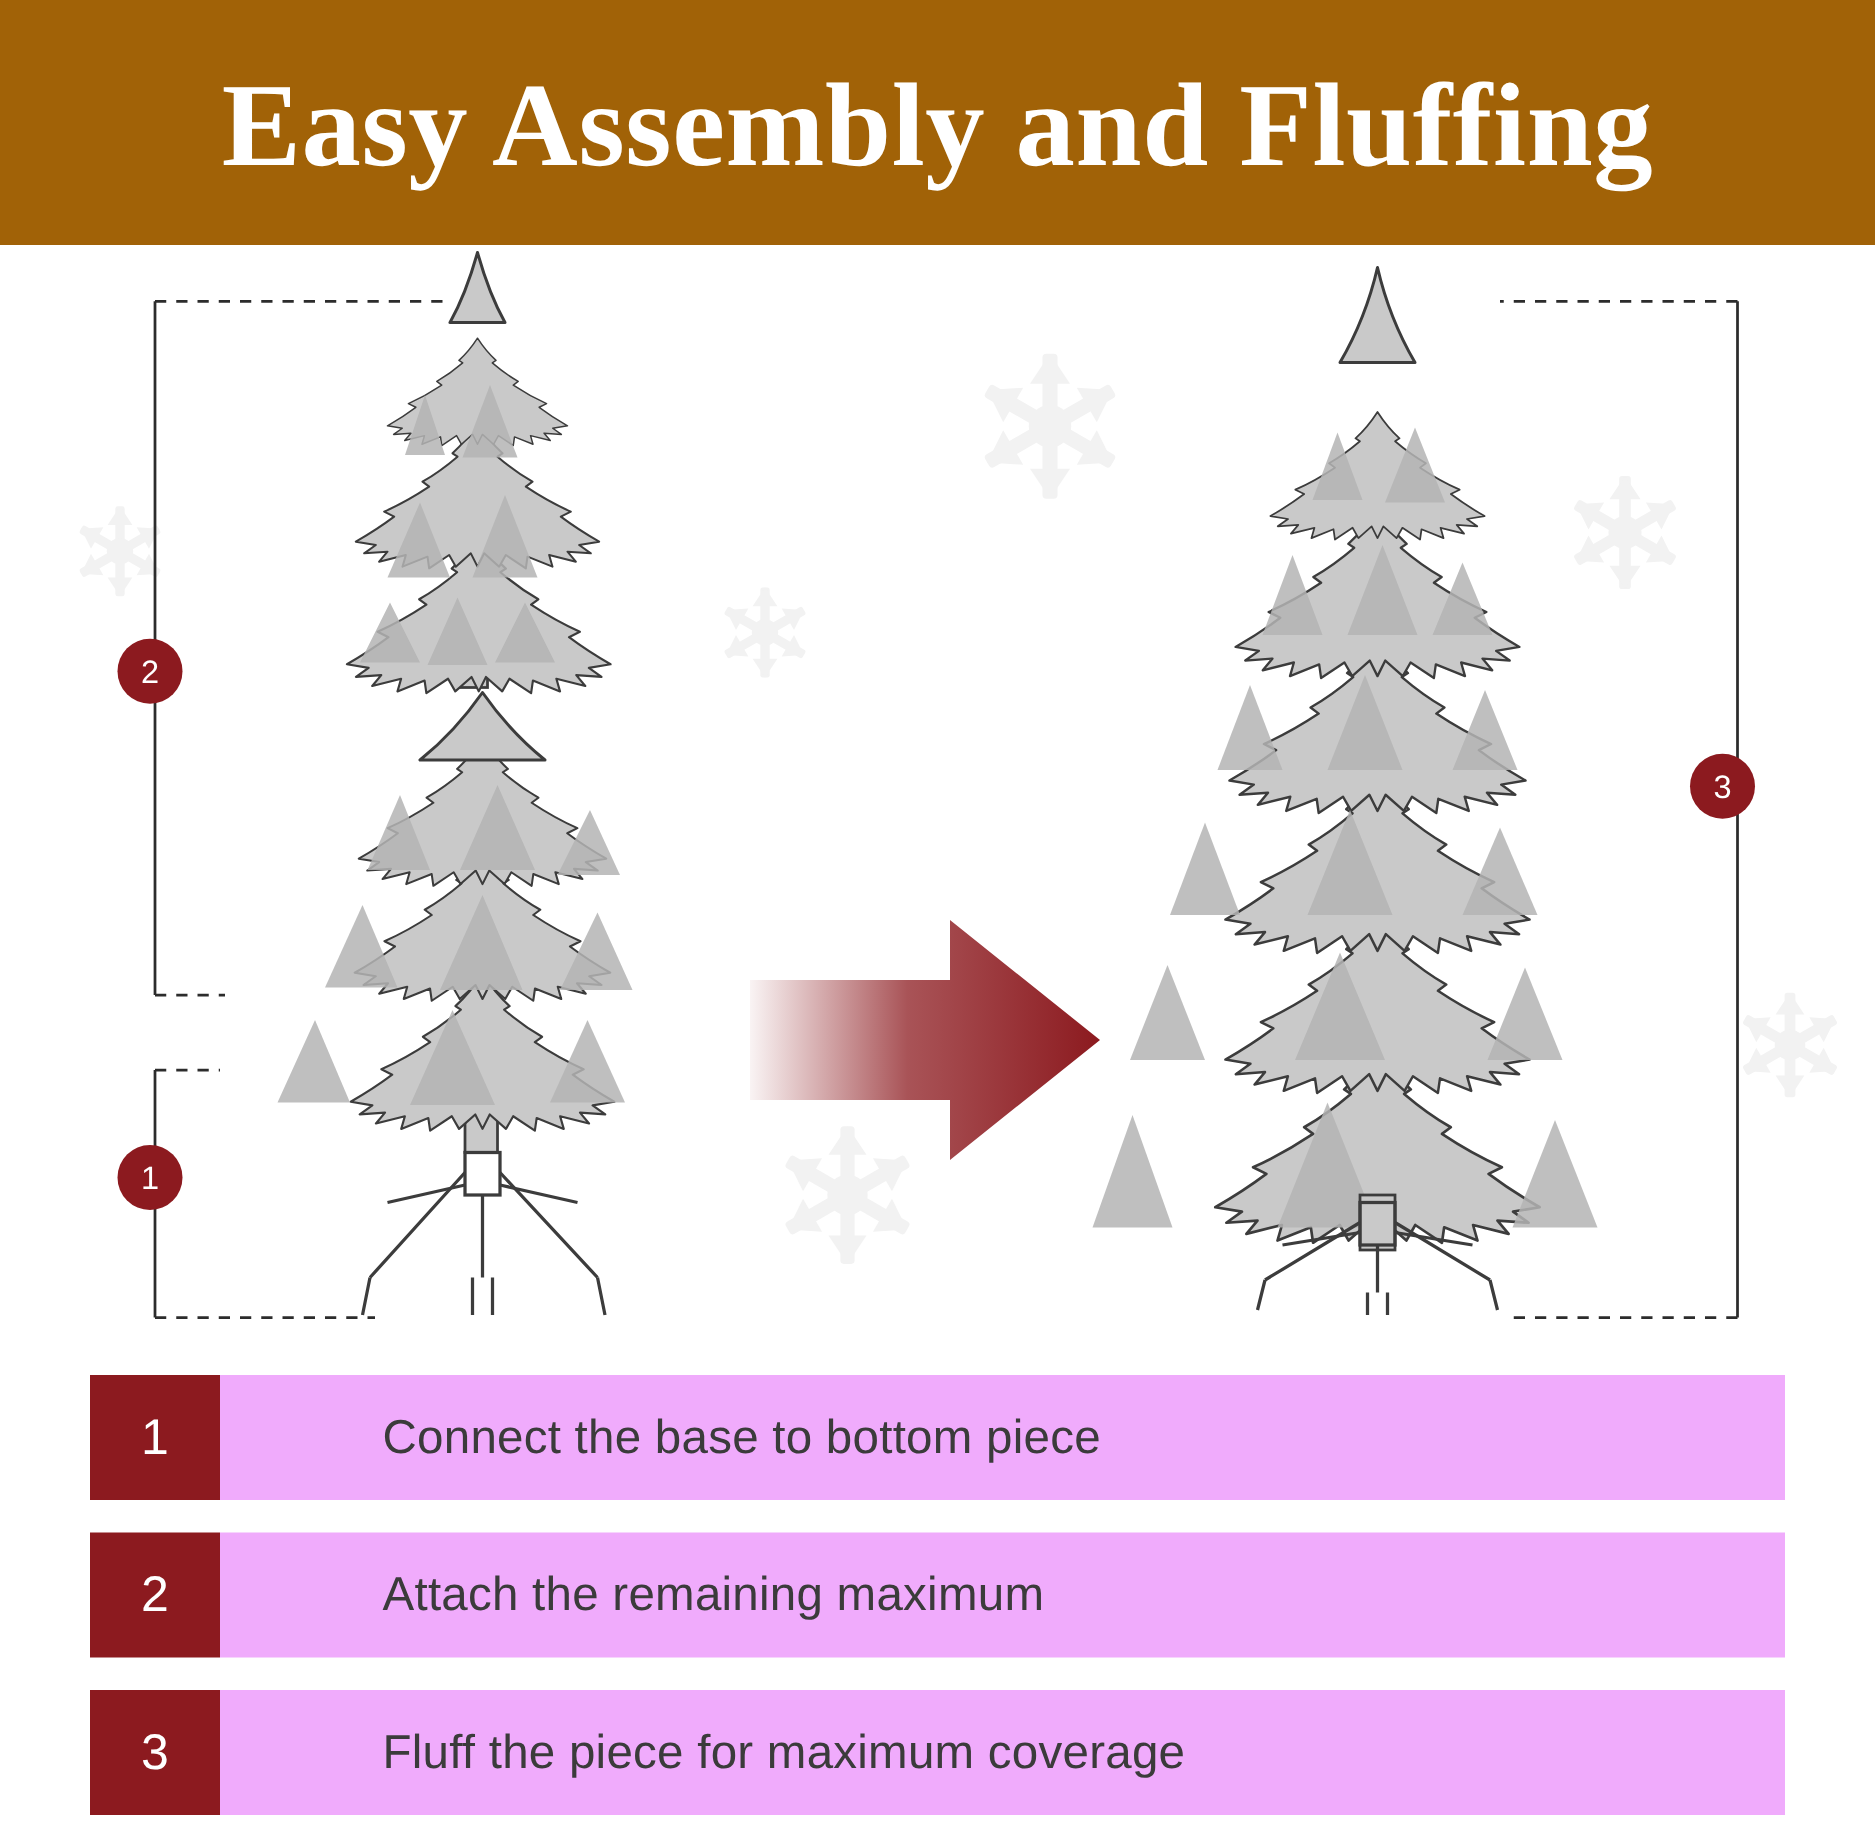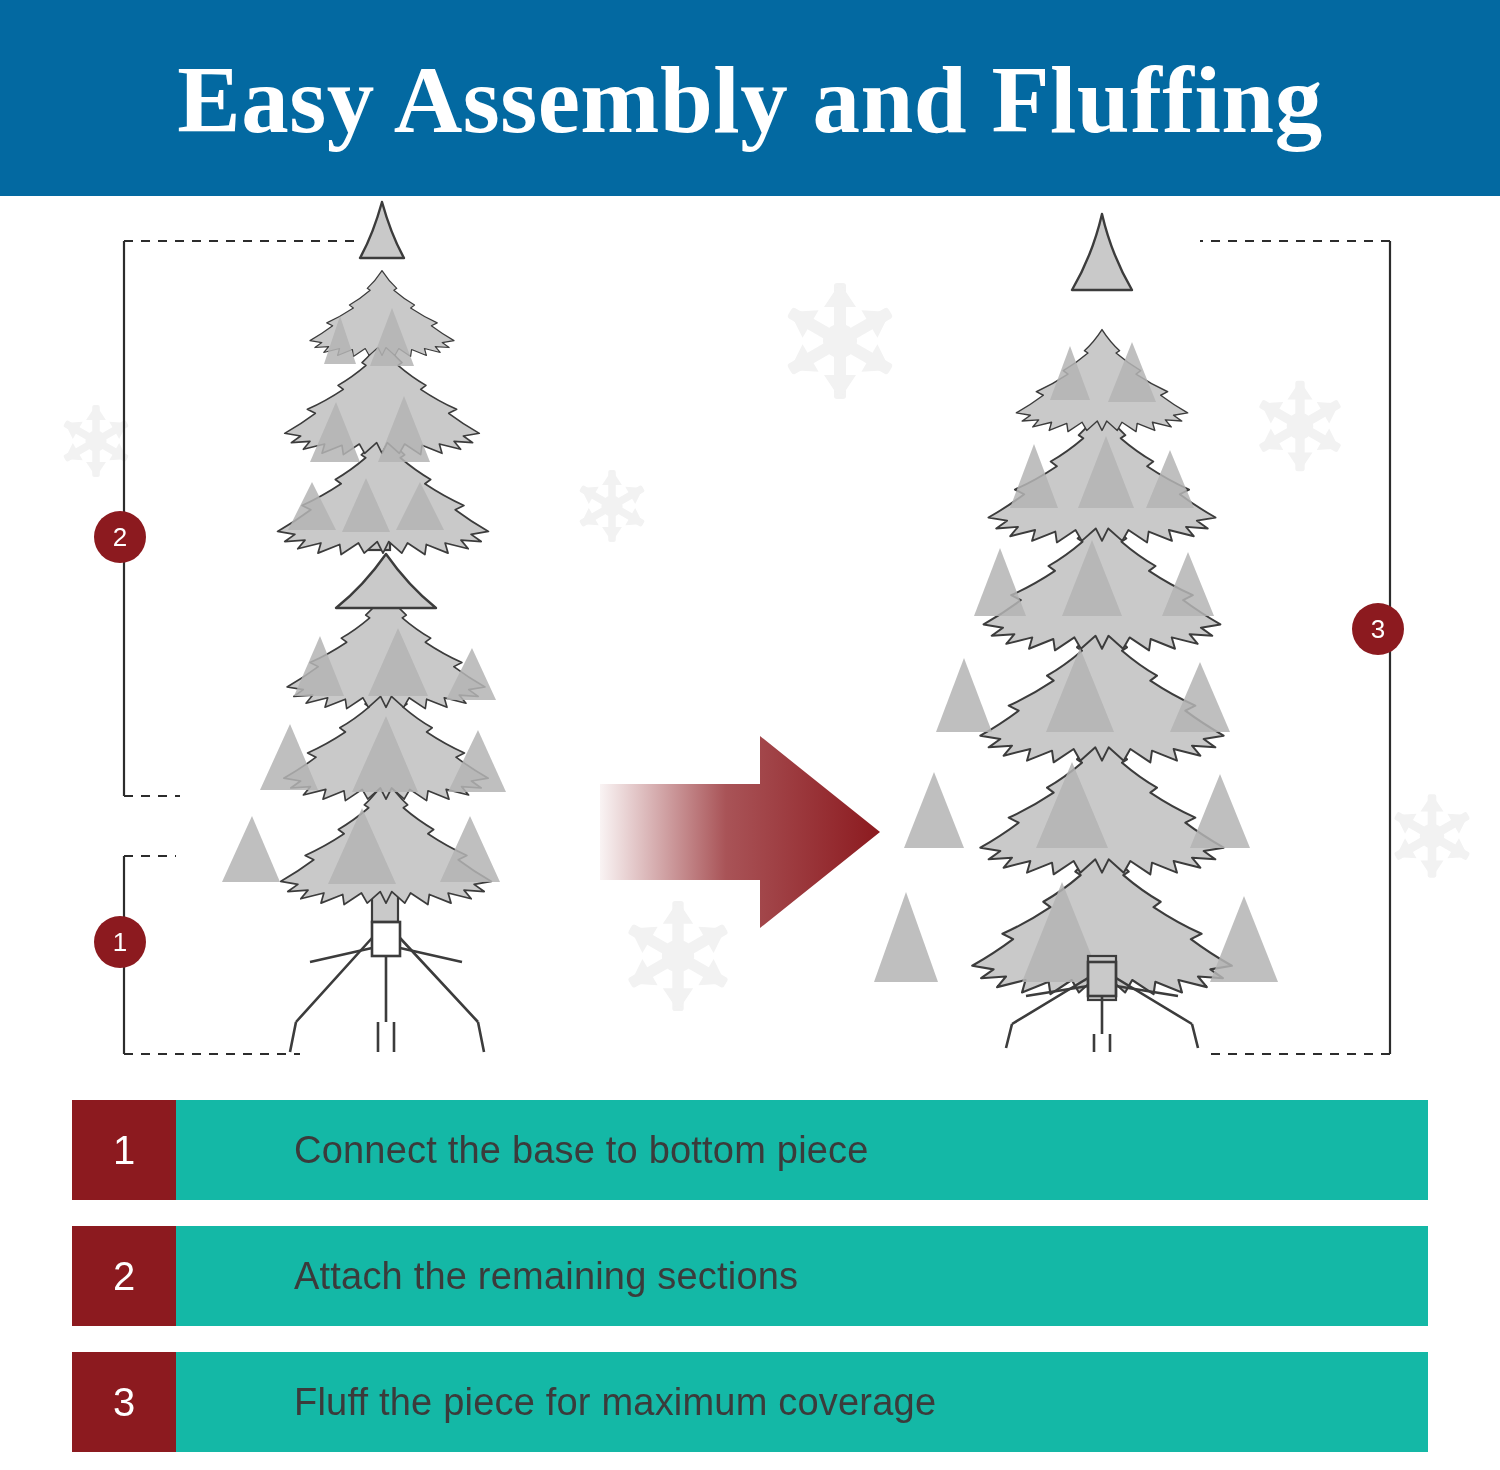--- a/index.html
+++ b/index.html
@@ -8,21 +8,21 @@
     background:#ffffff;
     font-family:"Liberation Sans", sans-serif;
     overflow:hidden;
     position:relative;
   }
   .page{position:relative;width:1500px;height:1470px;}
 
   
   .banner{
     position:absolute;left:0;top:0;width:1500px;height:196px;
-    background:#0369a1;
+    background:#a16207;
     display:flex;align-items:center;justify-content:center;
   }
   .banner-title{
     font-family:"Liberation Serif", serif;
     color:#ffffff;
     font-size:95px;
     font-weight:700;
     letter-spacing:0.5px;
     line-height:1;
     margin-top:4px;
@@ -59,21 +59,21 @@
   }
   #row1{top:14px;}
   #row2{top:140px;}
   #row3{top:266px;}
   .step-num{
     width:104px;height:100px;background:#8c1a1f;color:#ffffff;
     display:flex;align-items:center;justify-content:center;
     font-size:40px;font-family:"Liberation Sans", sans-serif;
   }
   .step-text-wrap{
-    flex:1;background:#14b8a6;display:flex;align-items:center;
+    flex:1;background:#f0abfc;display:flex;align-items:center;padding-left:12px;
   }
   .step-text{
     color:#3b3b3b;font-size:38px;font-weight:300;
     padding-left:118px;letter-spacing:0.2px;
     font-family:"Liberation Sans", sans-serif;
   }
 </style>
 </head>
 <body>
 
@@ -256,21 +256,21 @@
     <div class="step-row" id="row1">
       <div class="step-num">1</div>
       <div class="step-text-wrap">
         <div class="step-text">Connect the base to bottom piece</div>
       </div>
     </div>
 
     <div class="step-row" id="row2">
       <div class="step-num">2</div>
       <div class="step-text-wrap">
-        <div class="step-text">Attach the remaining sections</div>
+        <div class="step-text">Attach the remaining maximum</div>
       </div>
     </div>
 
     <div class="step-row" id="row3">
       <div class="step-num">3</div>
       <div class="step-text-wrap">
         <div class="step-text">Fluff the piece for maximum coverage</div>
       </div>
     </div>
 

